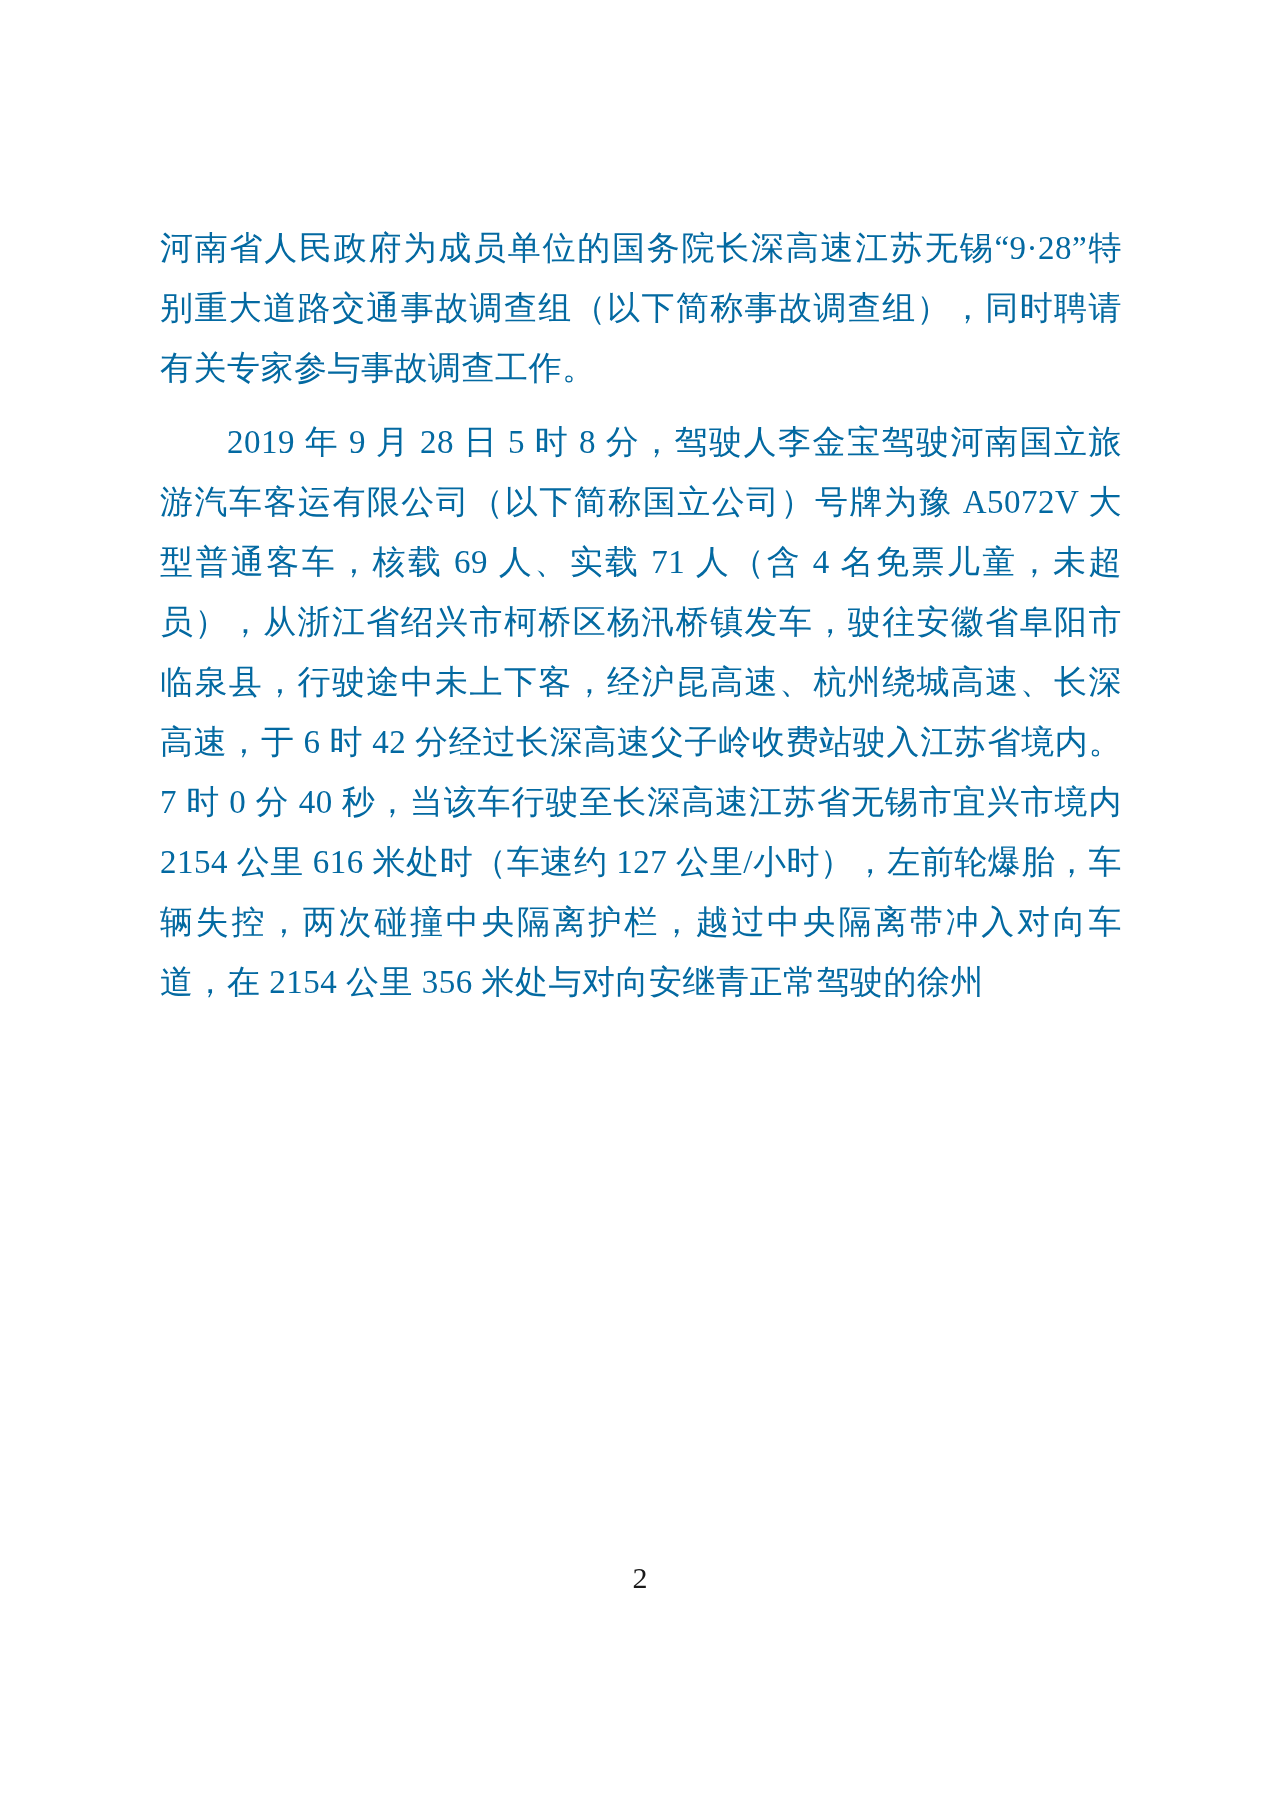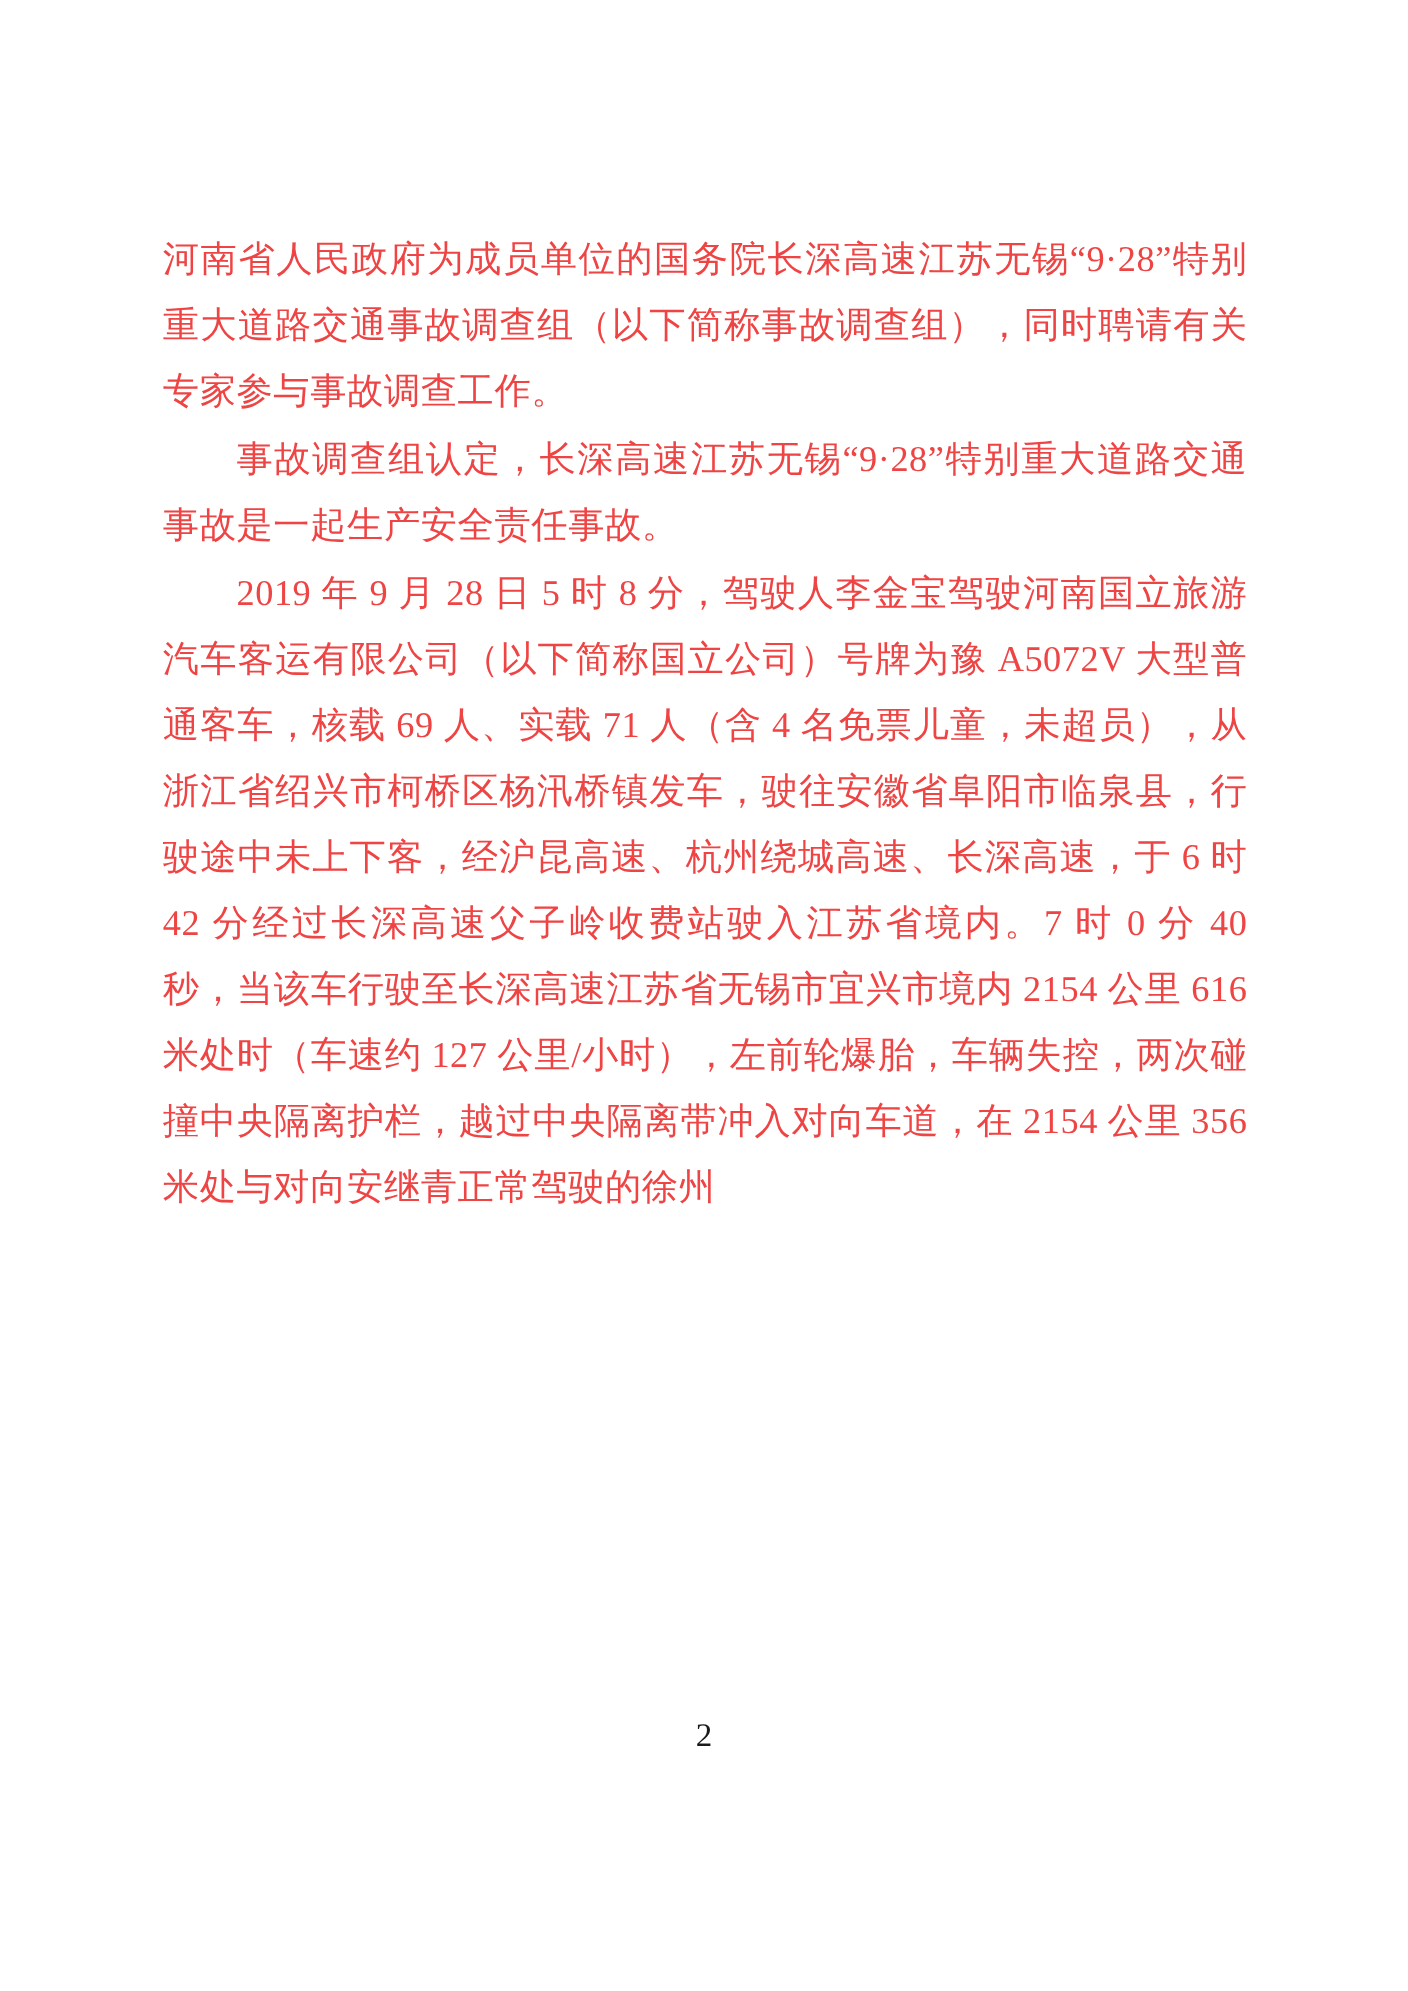--- a/index.html
+++ b/index.html
@@ -18,27 +18,27 @@
     color: #212121;
     overflow: hidden;
   }
   .content {
     position: absolute;
     left: 146px;
     top: 204px;
     width: 990px;
   }
   .para {
-    margin: 2px;
+    margin: 14px;
     font-size: 33px;
     line-height: 60px;
     text-align: justify;
     text-justify: inter-ideograph;
     letter-spacing: 0.5px;
-    color: #ef4444;
+    color: #0369a1;
   }
   .indent { text-indent: 67px; }
   .heading-1 {
     margin: 0;
     font-family: "Liberation Sans", "DejaVu Sans", sans-serif;
     font-weight: bold;
     font-size: 35px;
     line-height: 60px;
     text-indent: 67px;
     color: #111111;
@@ -62,17 +62,16 @@
     line-height: 36px;
     color: #1a1a1a;
   }
 </style>
 </head>
 <body>
 
 <div class="page">
   <div class="content">
     <p class="para">河南省人民政府为成员单位的国务院长深高速江苏无锡“9·28”特别重大道路交通事故调查组（以下简称事故调查组），同时聘请有关专家参与事故调查工作。</p>
-    <p class="para indent">事故调查组认定，长深高速江苏无锡“9·28”特别重大道路交通事故是一起生产安全责任事故。</p>
     <p class="para indent">2019 年 9 月 28 日 5 时 8 分，驾驶人李金宝驾驶河南国立旅游汽车客运有限公司（以下简称国立公司）号牌为豫 A5072V 大型普通客车，核载 69 人、实载 71 人（含 4 名免票儿童，未超员），从浙江省绍兴市柯桥区杨汛桥镇发车，驶往安徽省阜阳市临泉县，行驶途中未上下客，经沪昆高速、杭州绕城高速、长深高速，于 6 时 42 分经过长深高速父子岭收费站驶入江苏省境内。7 时 0 分 40 秒，当该车行驶至长深高速江苏省无锡市宜兴市境内 2154 公里 616 米处时（车速约 127 公里/小时），左前轮爆胎，车辆失控，两次碰撞中央隔离护栏，越过中央隔离带冲入对向车道，在 2154 公里 356 米处与对向安继青正常驾驶的徐州</p>
   </div>
   <div class="pagenum">2</div>
 </div>
 
 </body></html>

